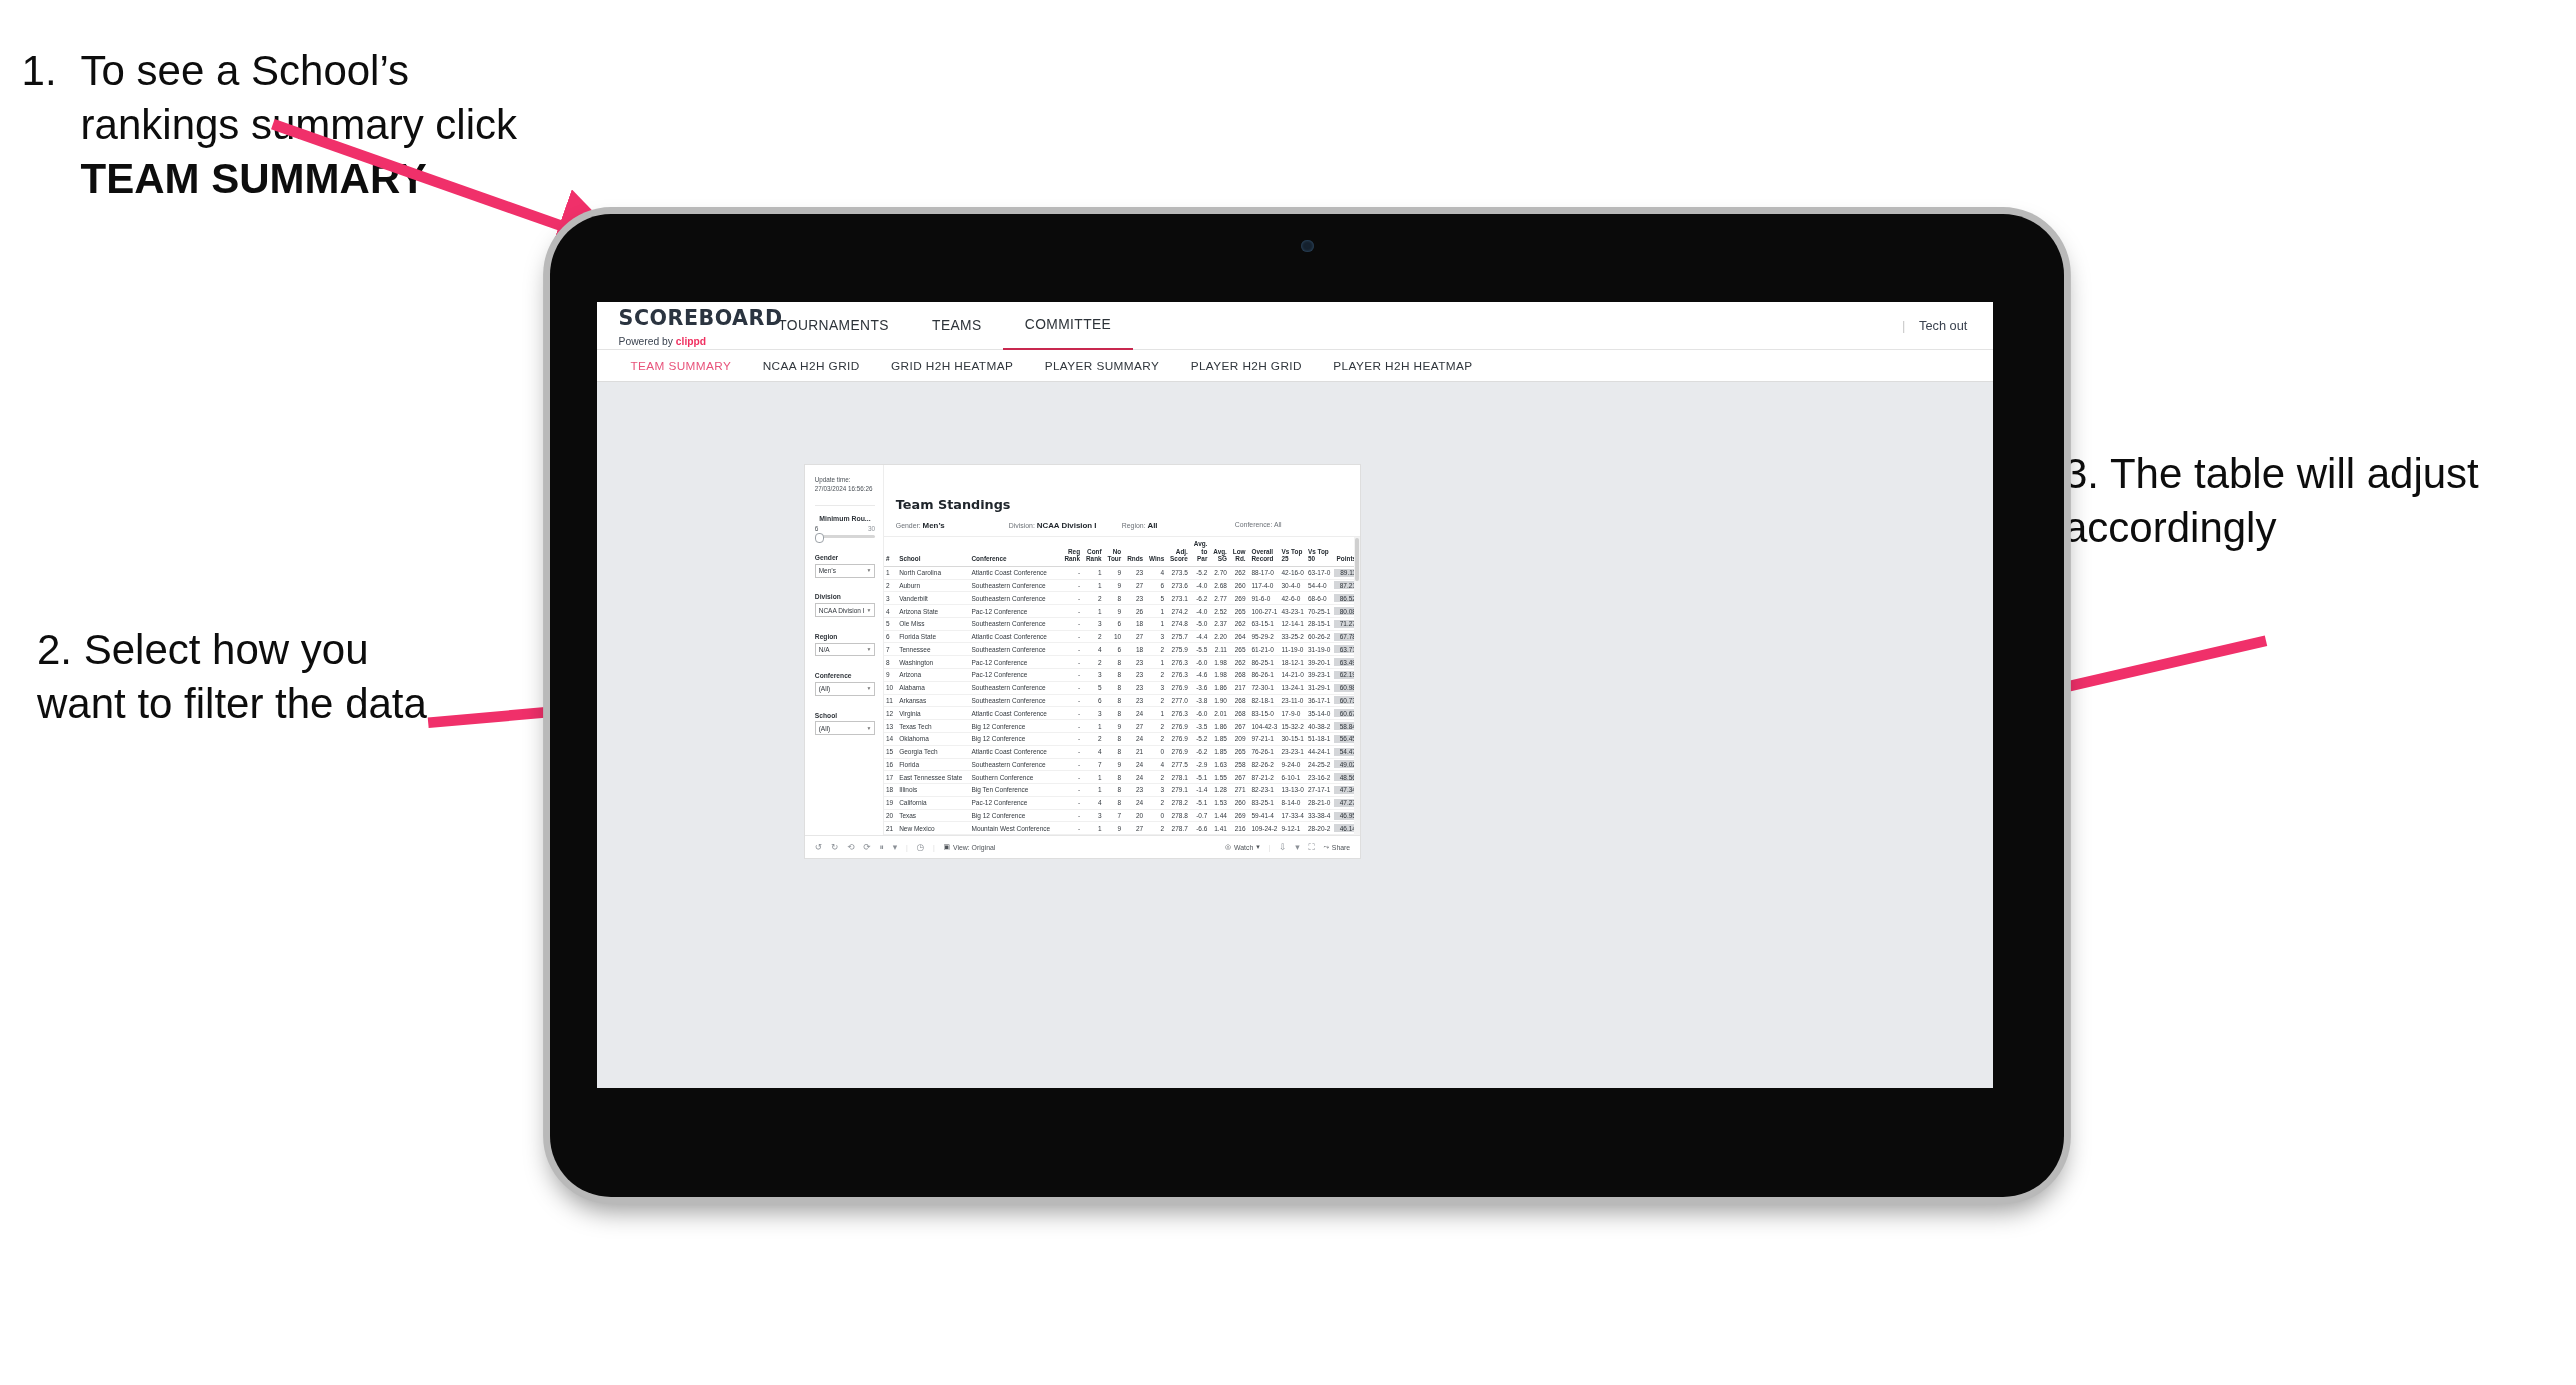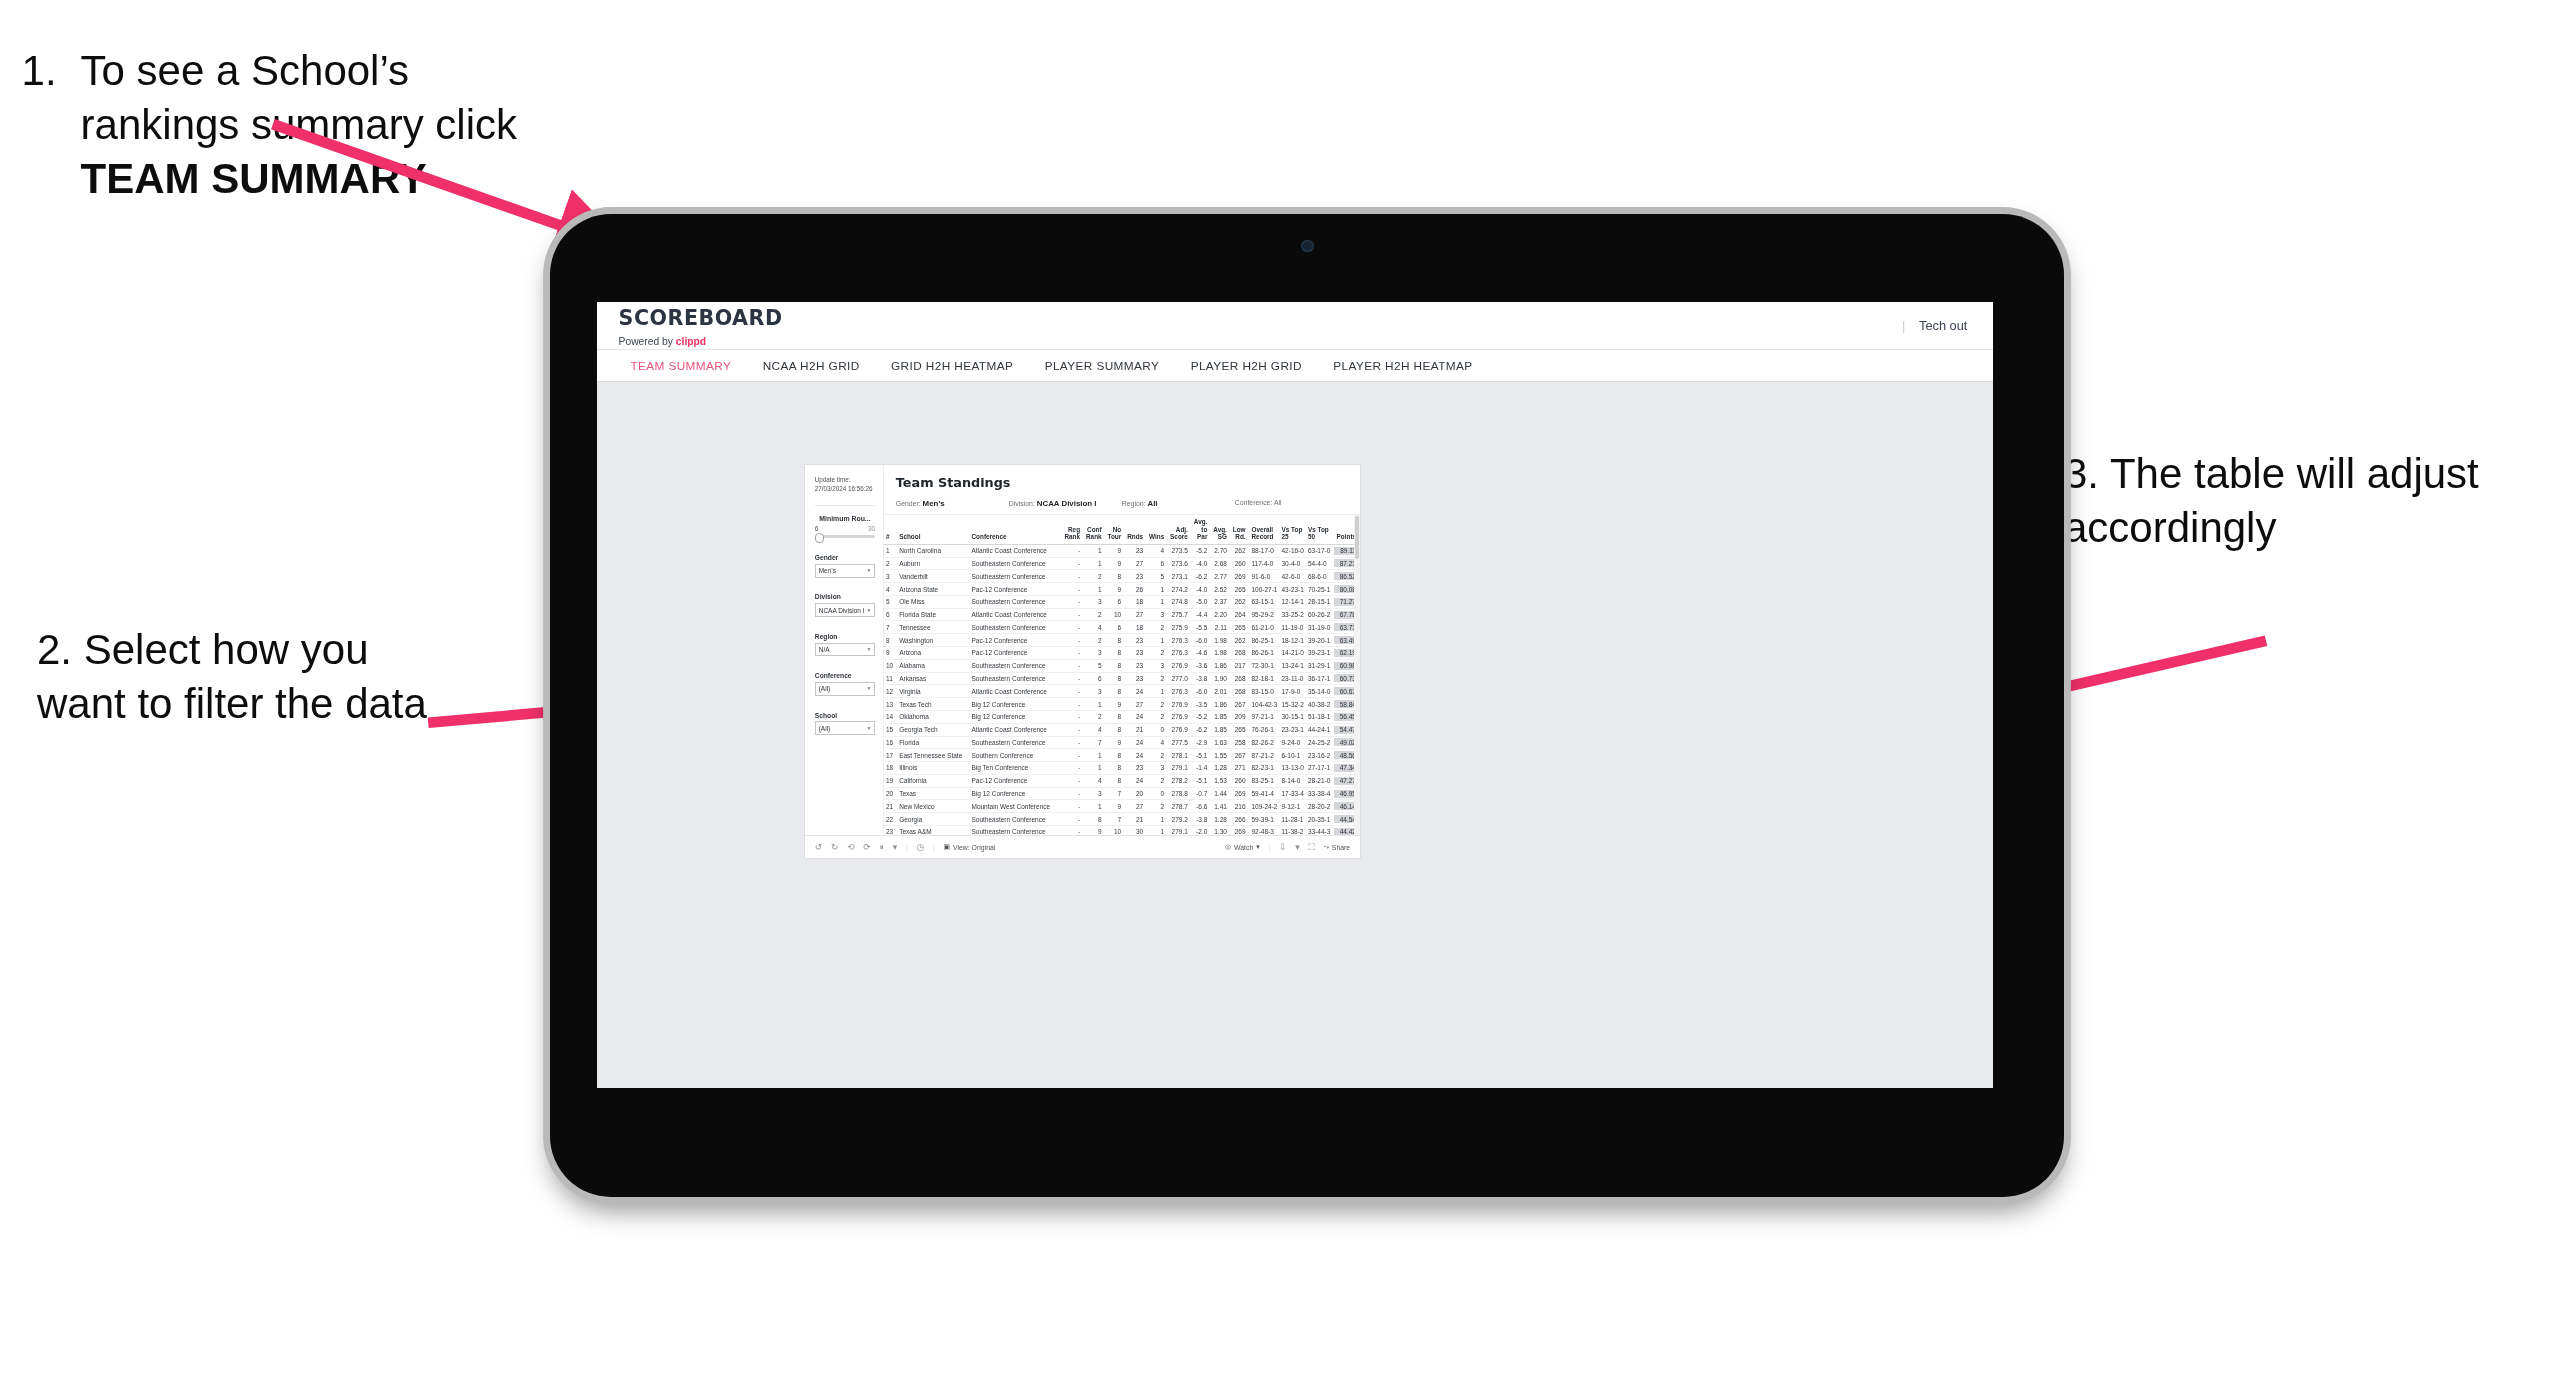--- a/index.html
+++ b/index.html
@@ -66,21 +66,21 @@
   .slider-row{display:flex;justify-content:space-between;font-size:6.5px;color:#4b5157;}
   .slider-row .mx{color:#8d9298;}
   .track{height:2.9px;background:#d6d6d6;border-radius:2px;margin-top:3.9px;position:relative;}
   .knob{position:absolute;left:0;top:-2.5px;width:6.9px;height:7.9px;border-radius:3.9px;
         background:#fff;border:1px solid #9aa0a6;}
   .sel{height:11.8px;border:1px solid #c4c4c4;background:#fff;display:flex;align-items:center;
        justify-content:space-between;padding:0 2.9px;font-size:6.5px;color:#2f343a;cursor:pointer;}
   .sel .car{font-size:4.9px;color:#777;}
 
   
-  #right{flex:1;display:flex;flex-direction:column;min-width:0;}
+  #right{flex:1;display:flex;flex-direction:column;min-width:0;margin-top:22px;}
   #vhead{padding:9.8px 11.8px 6.9px;}
   #vhead .ttl{font-size:12.8px;font-weight:bold;color:#20262c;font-family:"DejaVu Sans",sans-serif;}
   #vmeta{display:flex;margin-top:8.8px;font-size:6.9px;color:#6b7076;}
   #vmeta .m{width:113px;}
   #vmeta .m b{color:#1d2329;font-size:7.9px;}
   #tblwrap{flex:1;overflow:hidden;position:relative;border-top:1px solid #ededed;}
   table{border-collapse:collapse;width:100%;font-size:6.5px;color:#32383e;}
   thead th{font-weight:bold;color:#262c32;text-align:left;vertical-align:bottom;
            padding:2.9px 2px 3.9px;border-bottom:1px solid #d8d8d8;line-height:1.12;font-size:6.4px;}
   tbody td{padding:1.9px 2px;border-bottom:1px solid #f0f0f0;white-space:nowrap;}
@@ -139,20 +139,25 @@
 </svg>
 
 <div id="tablet">
   <div id="cam"></div>
   <div id="screen">
 
     <div id="appbar">
       <div id="logo">
         <div class="brand">SCOREBOARD</div>
         <div class="sub"><span>Powered by </span><span class="cl">clippd</span></div>
+      </div>
+      <div class="topnav">
+        <div class="item">TOURNAMENTS</div>
+        <div class="item">TEAMS</div>
+        <div class="item active">COMMITTEE</div>
       </div>
       <div id="signout">
         <span class="bar">|</span>
         <span>Tech out</span>
       </div>
     </div>
 
     <div id="subnav">
       <div class="sitem active">TEAM SUMMARY</div>
       <div class="sitem">NCAA H2H GRID</div>

